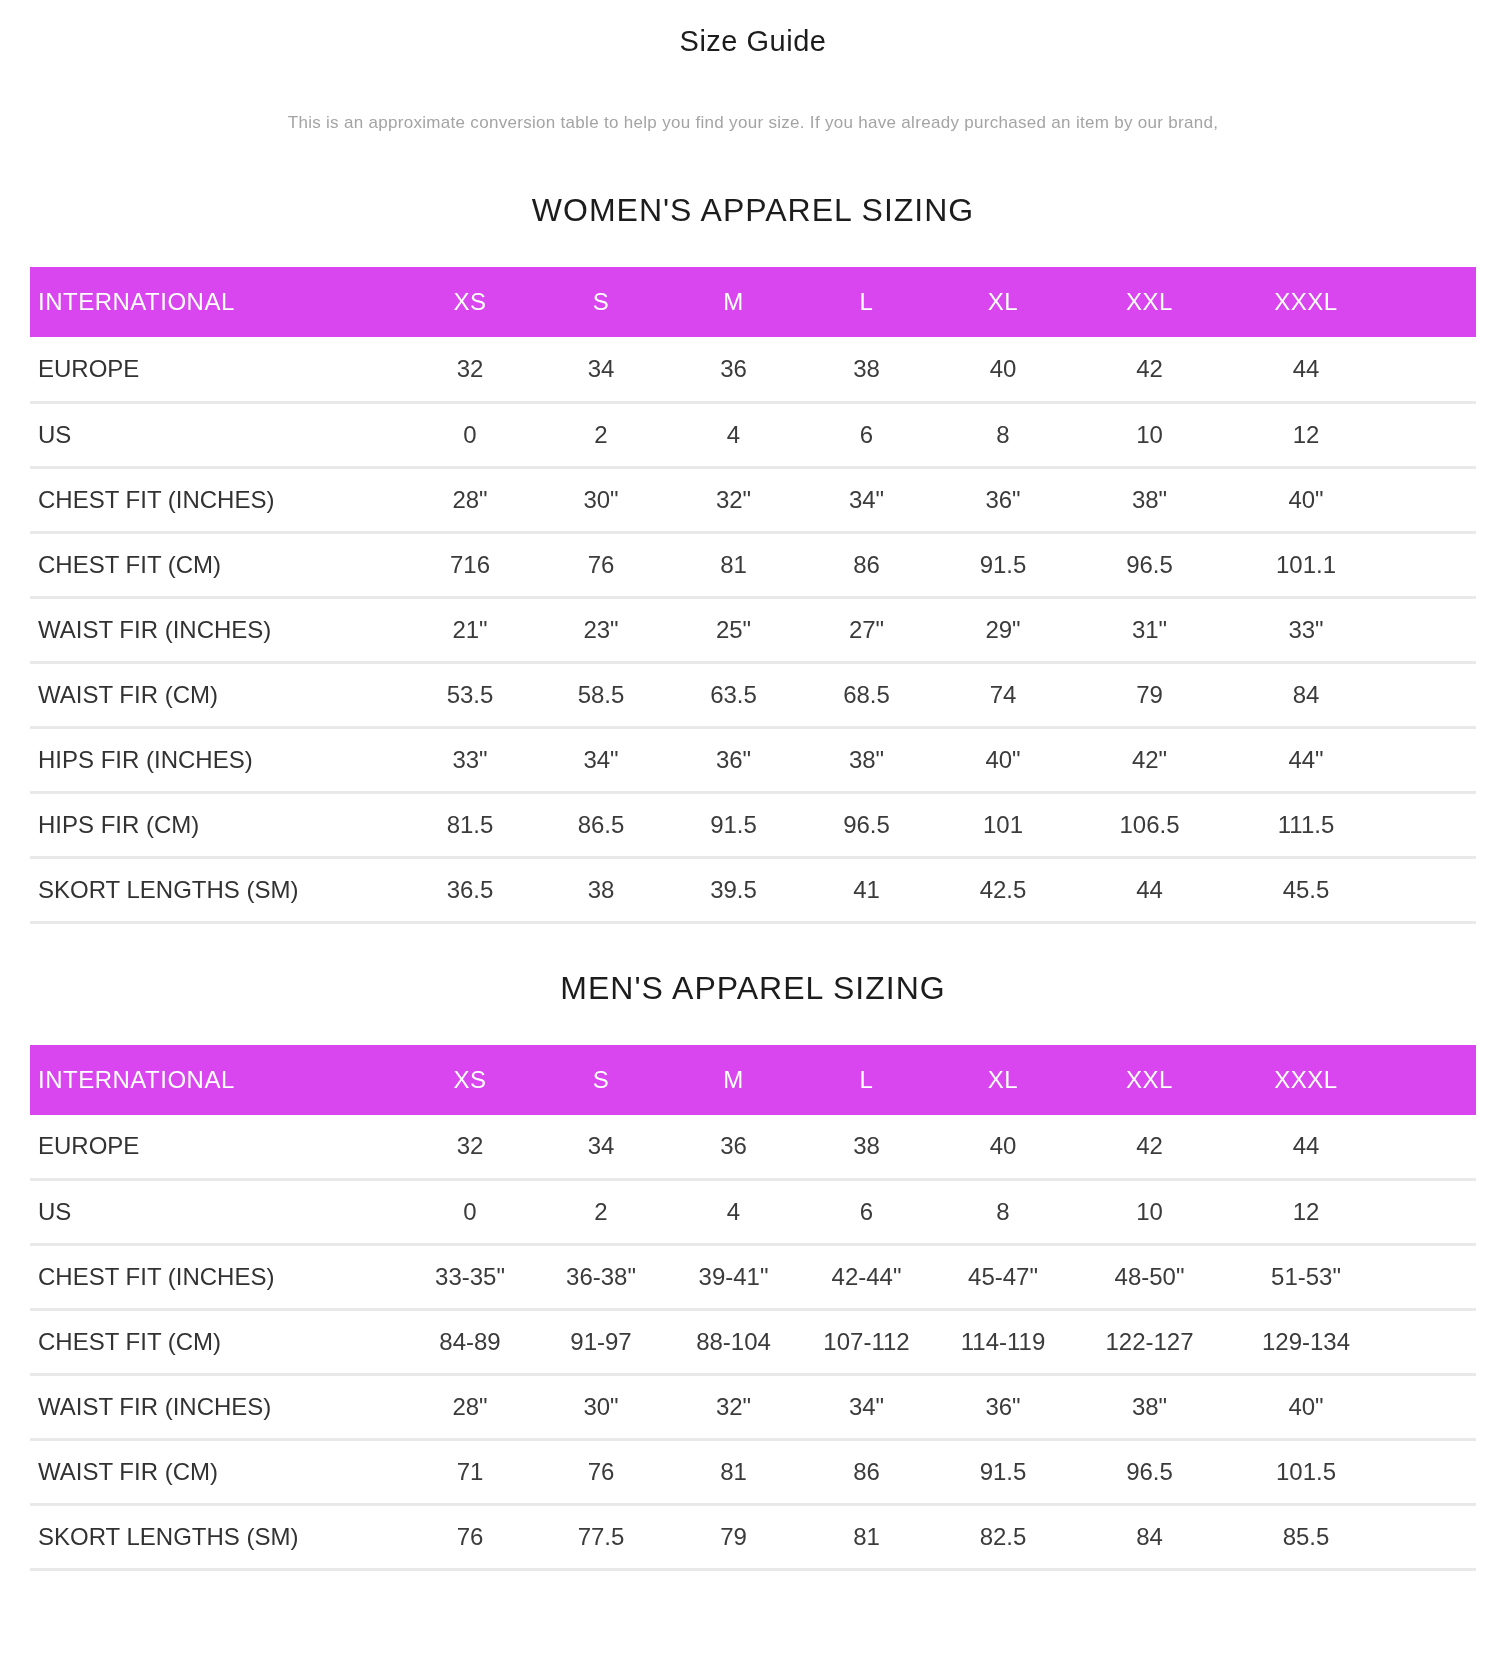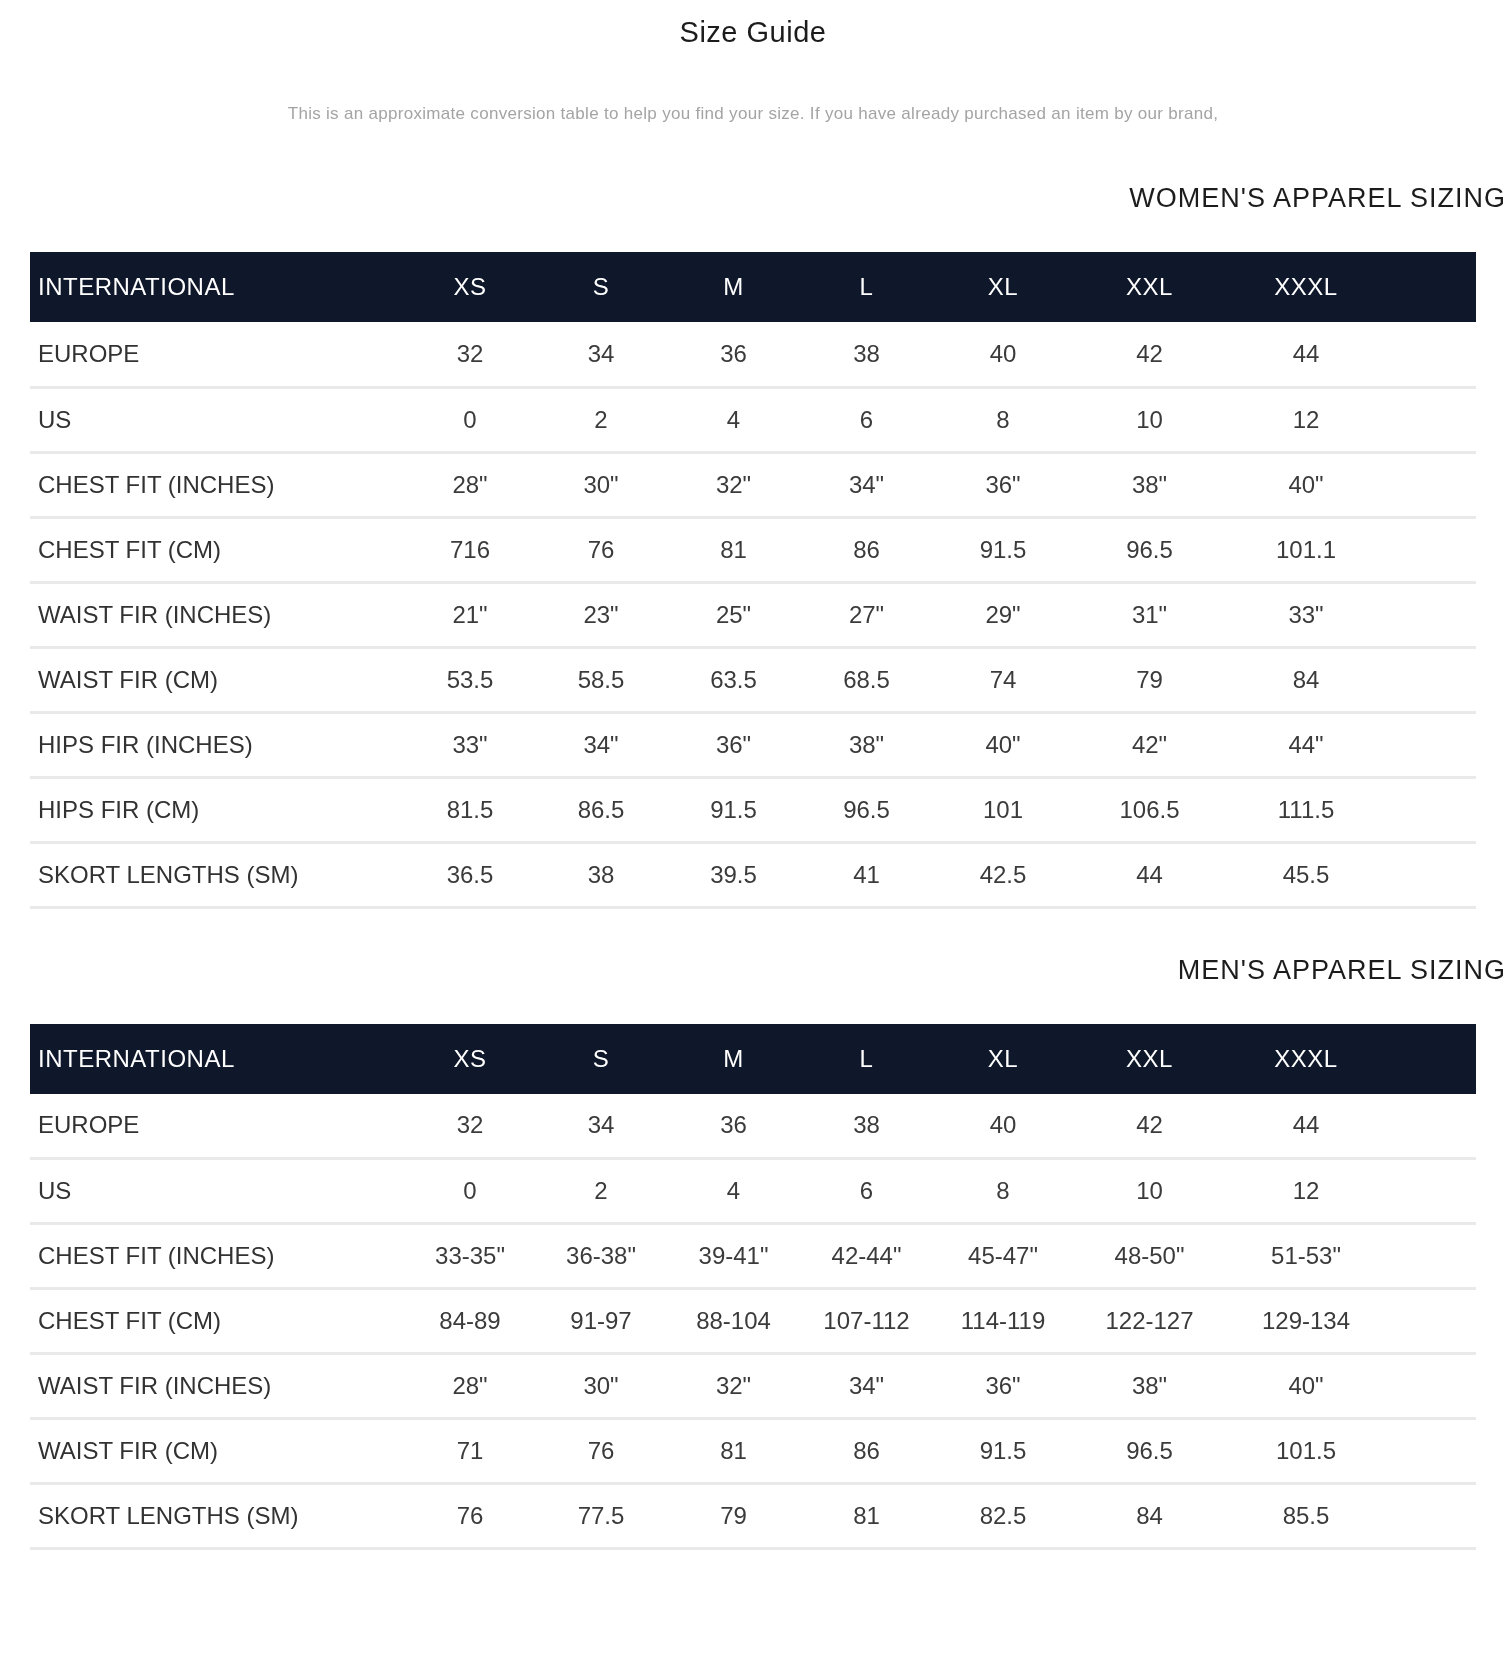--- a/index.html
+++ b/index.html
@@ -8,65 +8,65 @@
     padding: 0;
     background: #ffffff;
     font-family: "Liberation Sans", sans-serif;
     color: #3b3b3b;
   }
   .page {
     width: 1506px;
     min-height: 1672px;
     margin: 0 auto;
     background: #ffffff;
-    padding-top: 16px;
+    padding-top: 25px;
   }
   .page-title {
     margin: 0;
     font-size: 29px;
     font-weight: 400;
     text-align: center;
     color: #1c1c1c;
     letter-spacing: 0.5px;
   }
   .page-desc {
     margin: 42px auto 0;
     max-width: 1380px;
     font-size: 17px;
     font-weight: 400;
     line-height: 46px;
     text-align: center;
     color: #a4a4a4;
     letter-spacing: 0.3px;
   }
   .section-title {
-    margin: 46px 0 38px;
-    font-size: 27px;
+    margin: 46px 12px 38px;
+    font-size: 32px;
     font-weight: 400;
-    text-align: right;
+    text-align: center;
     color: #1c1c1c;
     letter-spacing: 1px;
   }
   .size-table {
     width: 1446px;
     margin: 0 30px;
     border-collapse: collapse;
     table-layout: fixed;
     font-size: 24px;
   }
   .size-table col.c-label { width: 375px; }
   .size-table col.c-xs  { width: 130px; }
   .size-table col.c-s   { width: 132px; }
   .size-table col.c-m   { width: 133px; }
   .size-table col.c-l   { width: 133px; }
   .size-table col.c-xl  { width: 140px; }
   .size-table col.c-xxl { width: 153px; }
   .size-table col.c-xxxl{ width: 250px; }
   .size-table thead th {
-    background: #0f172a;
+    background: #d946ef;
     color: #ffffff;
     font-weight: 400;
     height: 70px;
     text-align: center;
     letter-spacing: 0.5px;
     padding: 0;
   }
   .size-table thead th:first-child {
     text-align: left;
     padding-left: 8px;

